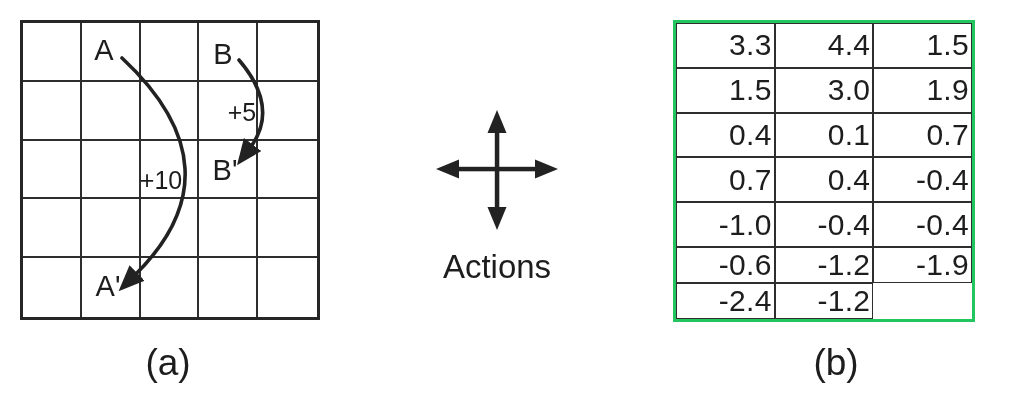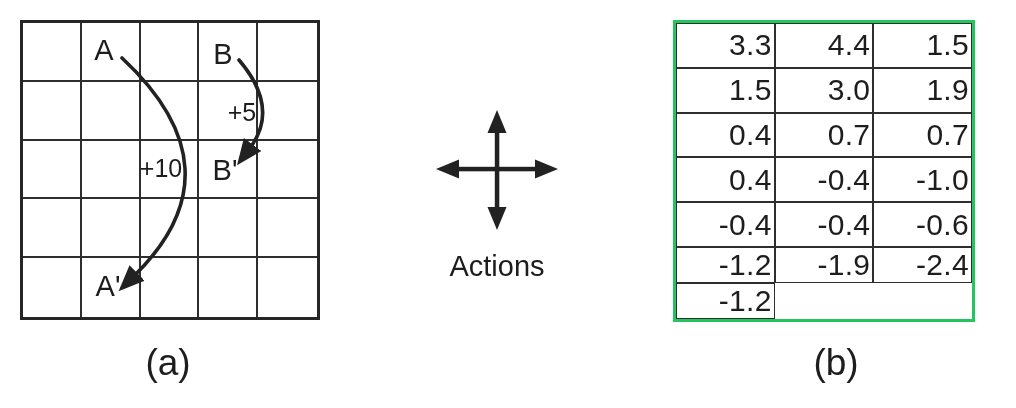--- a/index.html
+++ b/index.html
@@ -76,21 +76,21 @@
   
   .fig-label {
     position: absolute;
     transform: translate(-50%, -50%);
     white-space: nowrap;
     line-height: 1;
     color: #1d1d1d;
   }
   .state-label  { font-size: 29px; }
   .reward-label { font-size: 25px; }
-  .actions-word { font-size: 29px; }
+  .actions-word { font-size: 33px; }
   .caption      { font-size: 37px; }
 </style>
 </head>
 <body>
 
 <div class="canvas">
 
   <div class="grid-a">
       <div class="cell-a"></div>
       <div class="cell-a"></div>
@@ -120,20 +120,21 @@
     </div>
 
   <div class="grid-b">
       <div class="cell-b">3.3</div>
       <div class="cell-b">4.4</div>
       <div class="cell-b">1.5</div>
       <div class="cell-b">1.5</div>
       <div class="cell-b">3.0</div>
       <div class="cell-b">1.9</div>
       <div class="cell-b">0.4</div>
+      <div class="cell-b">0.1</div>
       <div class="cell-b">0.7</div>
       <div class="cell-b">0.7</div>
       <div class="cell-b">0.4</div>
       <div class="cell-b">-0.4</div>
       <div class="cell-b">-1.0</div>
       <div class="cell-b">-0.4</div>
       <div class="cell-b">-0.4</div>
       <div class="cell-b">-0.6</div>
       <div class="cell-b">-1.2</div>
       <div class="cell-b">-1.9</div>
@@ -160,21 +161,21 @@
       <polygon points="497,110 487.5,133 506.5,133"></polygon>
       <polygon points="497,230 487.5,207 506.5,207"></polygon>
     </g>
   </svg>
 
   <div class="fig-label state-label" style="left:104px; top:50px;">A</div>
   <div class="fig-label state-label" style="left:223px; top:54px;">B</div>
   <div class="fig-label state-label" style="left:225px; top:170px;">B'</div>
   <div class="fig-label state-label" style="left:108px; top:286px;">A'</div>
 
-  <div class="fig-label reward-label" style="left:161px; top:168px;">+10</div>
+  <div class="fig-label reward-label" style="left:161px; top:180px;">+10</div>
   <div class="fig-label reward-label" style="left:242px; top:112px;">+5</div>
 
   <div class="fig-label actions-word" style="left:497px; top:266px;">Actions</div>
 
   <div class="fig-label caption" style="left:168px; top:362px;">(a)</div>
   <div class="fig-label caption" style="left:836px; top:362px;">(b)</div>
 
 </div>
 
 </body></html>

